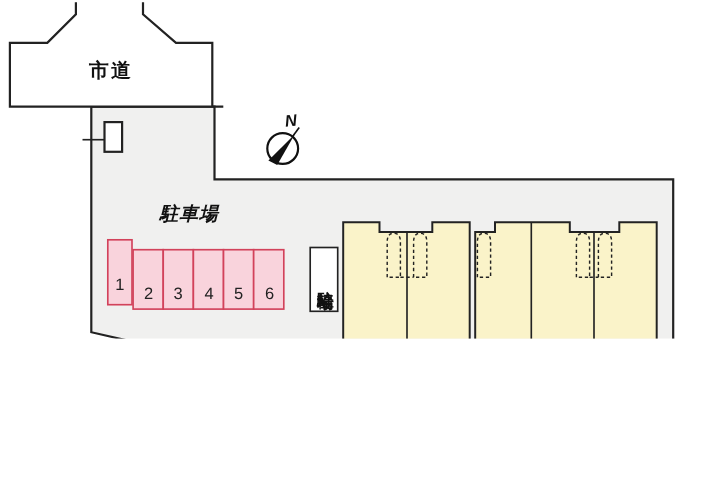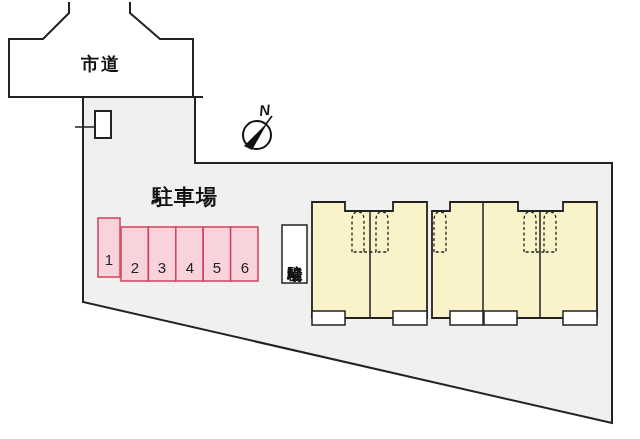--- a/index.html
+++ b/index.html
@@ -1,24 +1,24 @@
 <!DOCTYPE html>
 <html><head>
 <meta charset="utf-8">
 <style>
   html,body{margin:0;padding:0;background:#ffffff;}
   .canvas{
-    position:relative;width:640px;height:439px;background:#ffffff;overflow:hidden;
+    position:relative;width:640px;height:308px;background:#ffffff;overflow:hidden;
     font-family:"Liberation Sans","DejaVu Sans",sans-serif;color:#111;
   }
   .canvas svg{position:absolute;left:0;top:0;}
   .lbl{position:absolute;color:#111;}
   .lbl-road{left:71px;top:52px;width:60px;text-align:center;font-size:18px;font-weight:bold;letter-spacing:2px;}
   .lbl-garbage{left:28px;top:105px;width:50px;text-align:right;font-size:15px;font-weight:bold;line-height:17px;}
-  .lbl-parking{left:145px;top:183px;width:80px;text-align:center;font-size:21px;font-weight:bold;letter-spacing:1px;}
+  .lbl-parking{left:145px;top:183px;width:80px;text-align:left;font-size:17px;font-weight:bold;letter-spacing:1px;font-style:italic;}
   .lbl-bicycle{
     left:283px;top:226px;width:23px;height:56px;
     display:flex;align-items:center;justify-content:center;
     writing-mode:vertical-rl;text-orientation:upright;
     font-size:15px;font-weight:bold;letter-spacing:1px;
   }
   .lbl-north{left:259px;top:101px;width:22px;font-size:15px;font-weight:bold;font-style:italic;transform:rotate(-6deg);}
   .space-num{position:absolute;text-align:center;font-size:15px;color:#222;}
   .n1{left:98px;top:251px;width:22px;}
   .n2{left:121px;top:259px;width:28px;}

